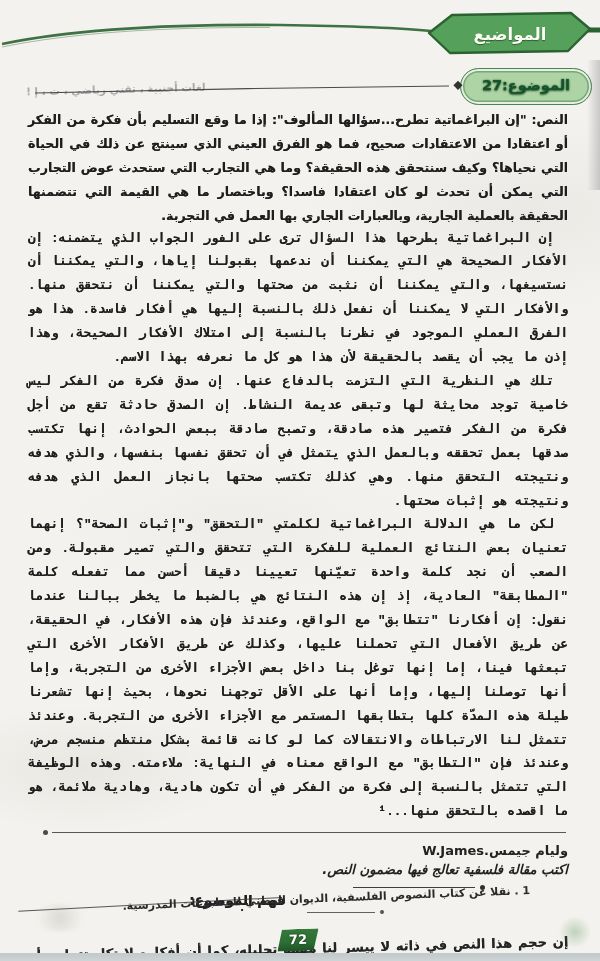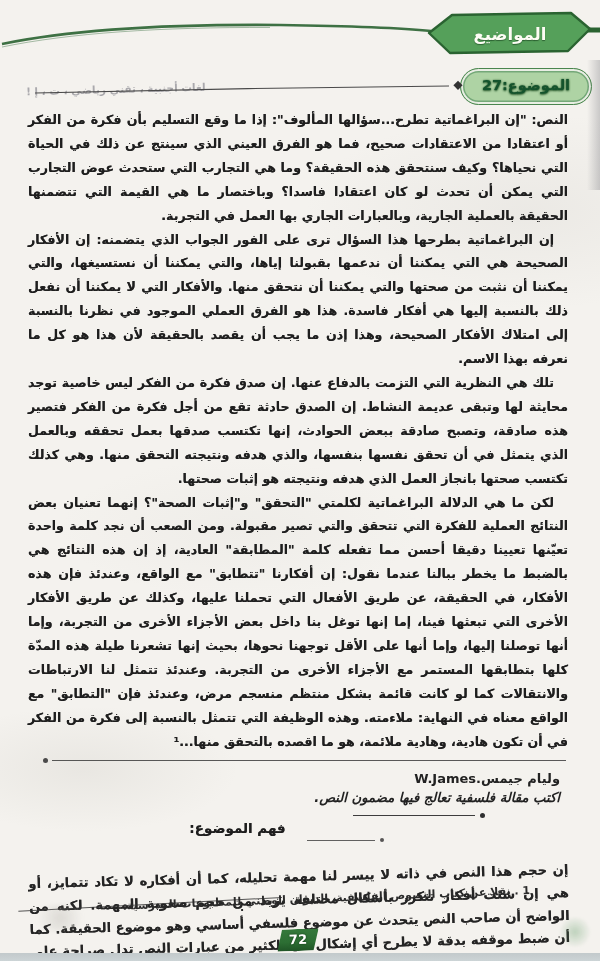--- a/index.html
+++ b/index.html
@@ -28,26 +28,26 @@
     position:absolute;left:26px;top:83px;direction:rtl;
     font-size:10.5px;font-weight:bold;color:rgba(95,95,108,.5);
     transform:rotate(-1.5deg);white-space:nowrap;
   }
   .rules-svg{position:absolute;top:0;left:0;pointer-events:none;}
   .flow{position:absolute;left:28px;top:108px;width:540px;direction:rtl;}
   .main-text p{
     margin:0;text-align:justify;font-size:12.6px;font-weight:bold;line-height:23.9px;
     color:#1e1e1e;text-shadow:0 0 .5px rgba(30,30,30,.75);
   }
-  .main-text p + p{text-indent:14px;}
+  .main-text p + p{text-indent:14px;font-family:Liberation Mono, monospace;}
   .rule{position:relative;border-top:1.4px solid #3d3d3d;height:0;}
   .rule .dot{position:absolute;width:5px;height:5px;border-radius:50%;background:#2f2f2f;top:-3.5px;}
   .sep-main{margin:7px 2px 8px 24px;opacity:.85;}
   .sep-main .dot{left:-9px;}
-  .attribution{text-align:right;margin:0 8px 0 0;}
+  .attribution{text-align:right;margin:0 0 0 0;}
   .attribution .author{font-size:13px;font-weight:bold;line-height:19px;}
   .attribution .task{font-size:13.2px;font-weight:bold;line-height:20px;font-style:italic;}
   .sep-small{width:122px;margin:7px 93px 4px auto;}
   .sep-small .dot{right:-10px;left:auto;}
   .section-heading{
     text-align:center;margin:3px 121px 0 0;font-size:13.5px;font-weight:bold;color:#1d1d1d;
     text-shadow:0 0 .5px rgba(30,30,30,.7);
   }
   .heading-underline{width:68px;margin:4px 193px 0 auto;opacity:.8;}
   .heading-underline .dot{right:-9px;left:auto;width:4px;height:4px;}

